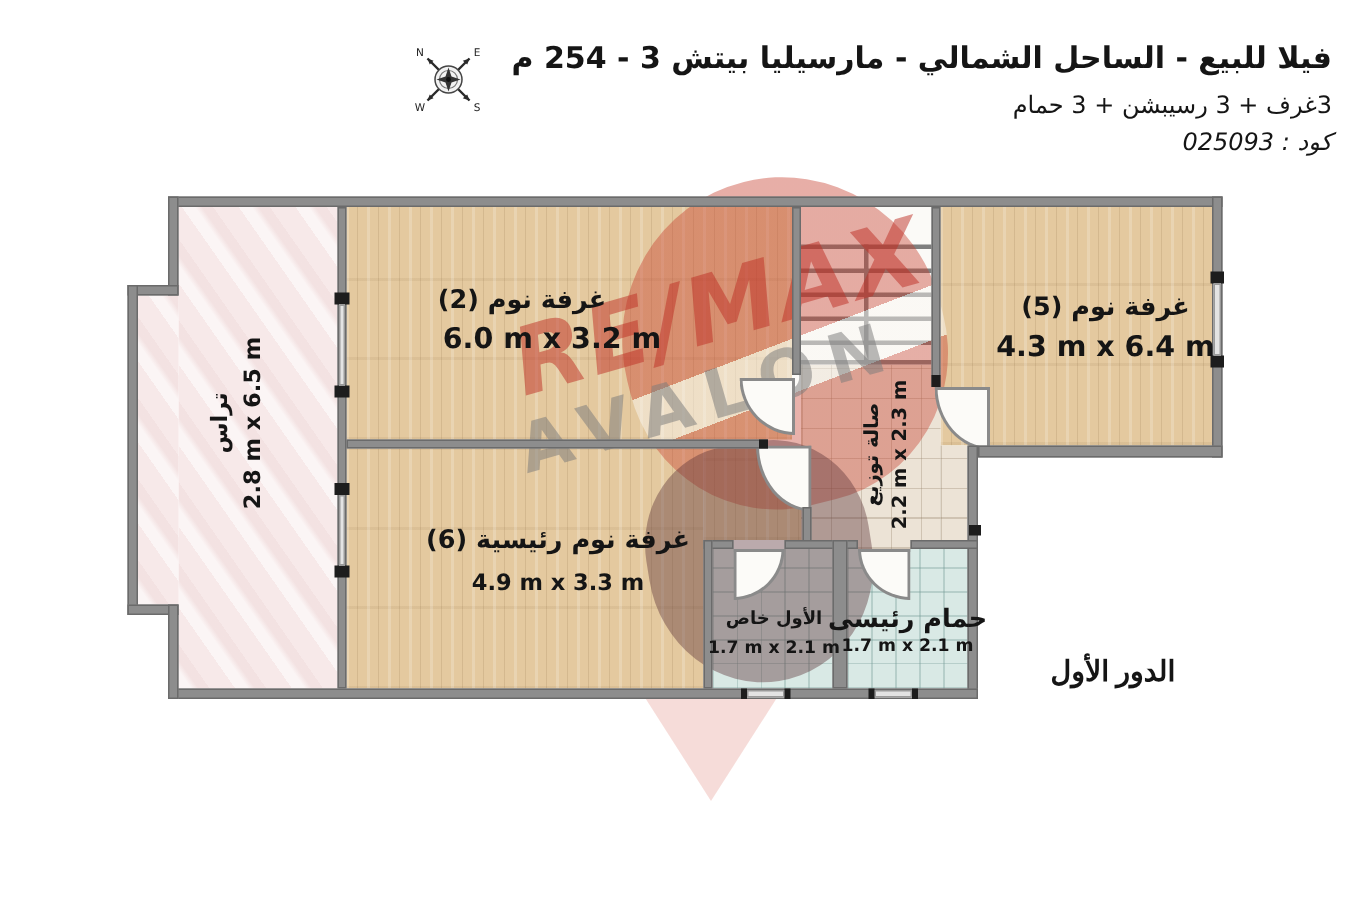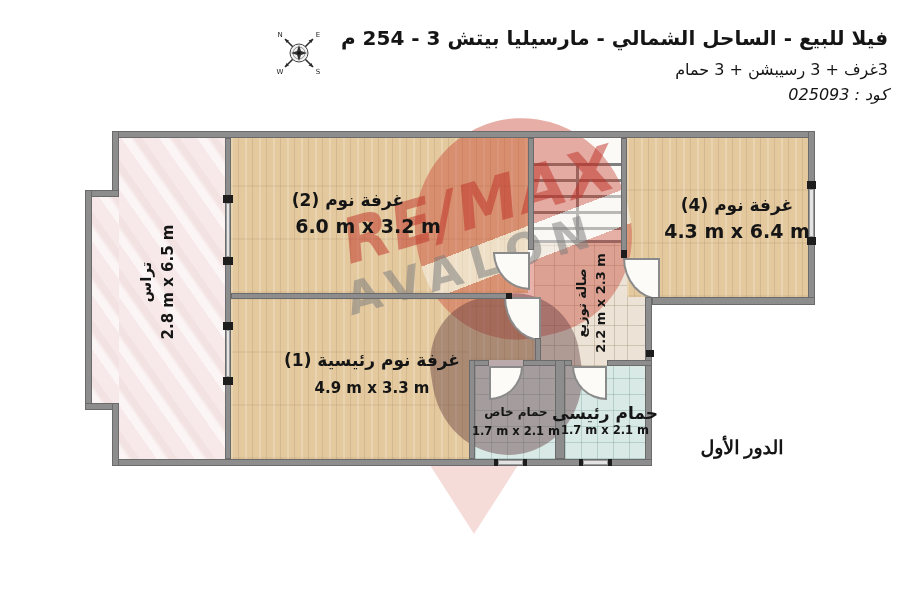--- a/index.html
+++ b/index.html
@@ -174,37 +174,37 @@
   <div class="abs win" style="left:583px;top:460px;width:25px;height:5px;"></div>
   <div class="abs tick" style="left:579px;top:459px;width:4px;height:7px;"></div>
   <div class="abs tick" style="left:608px;top:459px;width:4px;height:7px;"></div>
   <div class="abs tick" style="left:621px;top:250px;width:6px;height:8px;"></div>
   <div class="abs tick" style="left:506px;top:293px;width:6px;height:6px;"></div>
   <div class="abs tick" style="left:646px;top:350px;width:8px;height:7px;"></div>
 
   <div class="abs lbl ar" style="left:348px;top:190px;font-size:17px;text-align:center;">غرفة نوم (2)</div>
   <div class="abs lbl" style="left:368px;top:215px;font-size:19px;">6.0 m x 3.2 m</div>
 
-  <div class="abs lbl ar" style="left:737px;top:195px;font-size:17px;">غرفة نوم (4)</div>
+  <div class="abs lbl ar" style="left:737px;top:195px;font-size:17px;">غرفة نوم (5)</div>
   <div class="abs lbl" style="left:737px;top:220px;font-size:19px;">4.3 m x 6.4 m</div>
 
-  <div class="abs lbl ar" style="left:372px;top:350px;font-size:17px;">غرفة نوم رئيسية (1)</div>
+  <div class="abs lbl ar" style="left:372px;top:350px;font-size:17px;">غرفة نوم رئيسية (6)</div>
   <div class="abs lbl" style="left:372px;top:379px;font-size:15px;">4.9 m x 3.3 m</div>
 
   <div class="abs rot" style="left:158px;top:282px;font-size:15px;">
     <span class="line ar">تراس</span>
     <span class="line">2.8 m x 6.5 m</span>
   </div>
 
   <div class="abs rot" style="left:592px;top:303px;font-size:13px;">
     <span class="line ar">صالة توزيع</span>
     <span class="line">2.2 m x 2.3 m</span>
   </div>
 
-  <div class="abs lbl ar" style="left:516px;top:405px;font-size:12px;">حمام خاص</div>
+  <div class="abs lbl ar" style="left:516px;top:405px;font-size:12px;">الأول خاص</div>
   <div class="abs lbl" style="left:516px;top:424px;font-size:11.5px;">1.7 m x 2.1 m</div>
 
   <div class="abs lbl ar" style="left:605px;top:403px;font-size:17px;">حمام رئيسى</div>
   <div class="abs lbl" style="left:605px;top:423px;font-size:11.5px;">1.7 m x 2.1 m</div>
 
   <div class="abs lbl ar" style="left:742px;top:436px;font-size:19px;font-family:Liberation Serif, serif;">الدور الأول</div>
 
 </div>
 
 </body></html>

